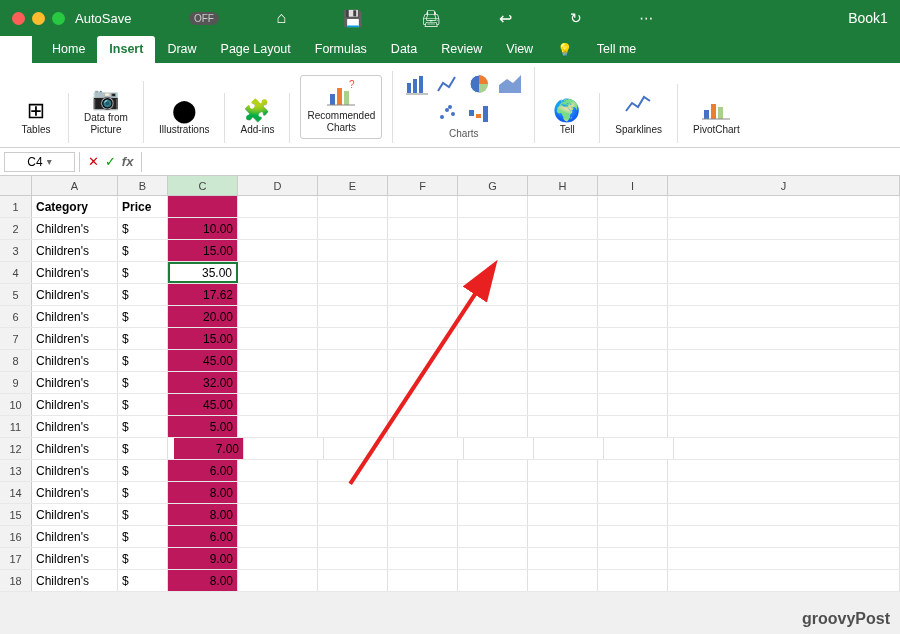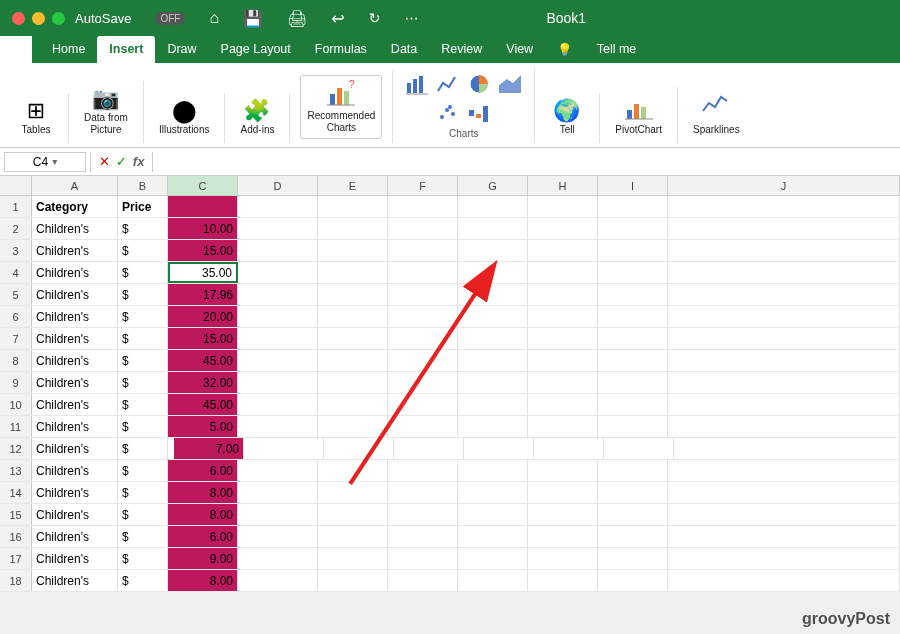--- a/index.html
+++ b/index.html
@@ -12,21 +12,21 @@
       display: flex;
       align-items: center;
       padding: 0 12px;
       color: white;
     }
     .traffic-lights { display: flex; gap: 7px; margin-right: 10px; }
     .traffic-light { width: 13px; height: 13px; border-radius: 50%; }
     .tl-red { background: #ff5f57; }
     .tl-yellow { background: #febc2e; }
     .tl-green { background: #28c840; }
-    .title-center { flex: 1; display: flex; justify-content: flex-start; align-items: center; gap: 24px; font-size: 13px; }
+    .title-center { flex: 1; display: flex; justify-content: space-between; align-items: center; gap: 12px; font-size: 13px; }
     .autosave-toggle { background: #555; border-radius: 10px; padding: 1px 5px; font-size: 10px; color: #ccc; }
     .title-name { font-size: 14px; font-weight: 500; }
 
     
     .ribbon { background: #fff; border-bottom: 1px solid #d0d0d0; }
     .tabs-row {
       display: flex;
       background: #1e7c3a;
       padding: 0 8px;
       margin-left: 32px;
@@ -77,21 +77,21 @@
     
     .formula-bar {
       display: flex;
       align-items: center;
       border-bottom: 1px solid #ccc;
       background: white;
       padding: 2px 4px;
       height: 28px;
     }
     .cell-ref {
-      width: 82px;
+      width: 71px;
       text-align: center;
       font-size: 12px;
       border: 1px solid #ccc;
       padding: 2px 4px;
       display: flex;
       align-items: center;
       justify-content: center;
       gap: 4px;
     }
     .formula-sep { width: 1px; background: #ccc; height: 20px; margin: 0 4px; }
@@ -365,40 +365,40 @@
 
     <div class="ribbon-group">
       <div class="ribbon-btn">
         <div class="ribbon-btn-icon">🌍</div>
         <div class="ribbon-btn-label">Tell</div>
       </div>
     </div>
 
     <div class="ribbon-group">
       <div class="ribbon-btn">
+        <div>
+          <svg width="30" height="28" viewBox="0 0 30 28">
+            <polyline points="2,20 8,12 14,16 20,6 26,10" stroke="#4472c4" stroke-width="2" fill="none"></polyline>
+          </svg>
+        </div>
+        <div class="ribbon-btn-label">Sparklines</div>
+      </div>
+    </div>
+
+    <div class="ribbon-group">
+      <div class="ribbon-btn">
         <div style="display:flex;align-items:flex-end;gap:1px;">
           <svg width="28" height="28" viewBox="0 0 28 28">
             <rect x="2" y="16" width="5" height="9" fill="#4472c4"></rect>
             <rect x="9" y="10" width="5" height="15" fill="#ed7d31"></rect>
             <rect x="16" y="13" width="5" height="12" fill="#a9d18e"></rect>
             <line x1="0" y1="25" x2="28" y2="25" stroke="#888" stroke-width="1"></line>
           </svg>
         </div>
         <div class="ribbon-btn-label">PivotChart</div>
-      </div>
-    </div>
-
-    <div class="ribbon-group">
-      <div class="ribbon-btn">
-        <div>
-          <svg width="30" height="28" viewBox="0 0 30 28">
-            <polyline points="2,20 8,12 14,16 20,6 26,10" stroke="#4472c4" stroke-width="2" fill="none"></polyline>
-          </svg>
-        </div>
-        <div class="ribbon-btn-label">Sparklines</div>
       </div>
     </div>
 
   </div>
 </div>
 
 <div class="formula-bar">
   <div class="cell-ref">
     <span>C4</span>
     <span style="font-size:10px;color:#666;">▾</span>
@@ -482,21 +482,21 @@
           <div class="cell col-f"></div>
           <div class="cell col-g"></div>
           <div class="cell col-h"></div>
           <div class="cell col-i"></div>
           <div class="cell col-j"></div>
         </div>
         <div class="data-row">
           <div class="row-num">5</div>
           <div class="cell col-a">Children's</div>
           <div class="cell col-b">$</div>
-          <div class="cell col-c" style="justify-content: flex-end;">17.96</div>
+          <div class="cell col-c" style="justify-content: flex-end;">17.62</div>
           <div class="cell col-d"></div>
           <div class="cell col-e"></div>
           <div class="cell col-f"></div>
           <div class="cell col-g"></div>
           <div class="cell col-h"></div>
           <div class="cell col-i"></div>
           <div class="cell col-j"></div>
         </div>
         <div class="data-row">
           <div class="row-num">6</div>

